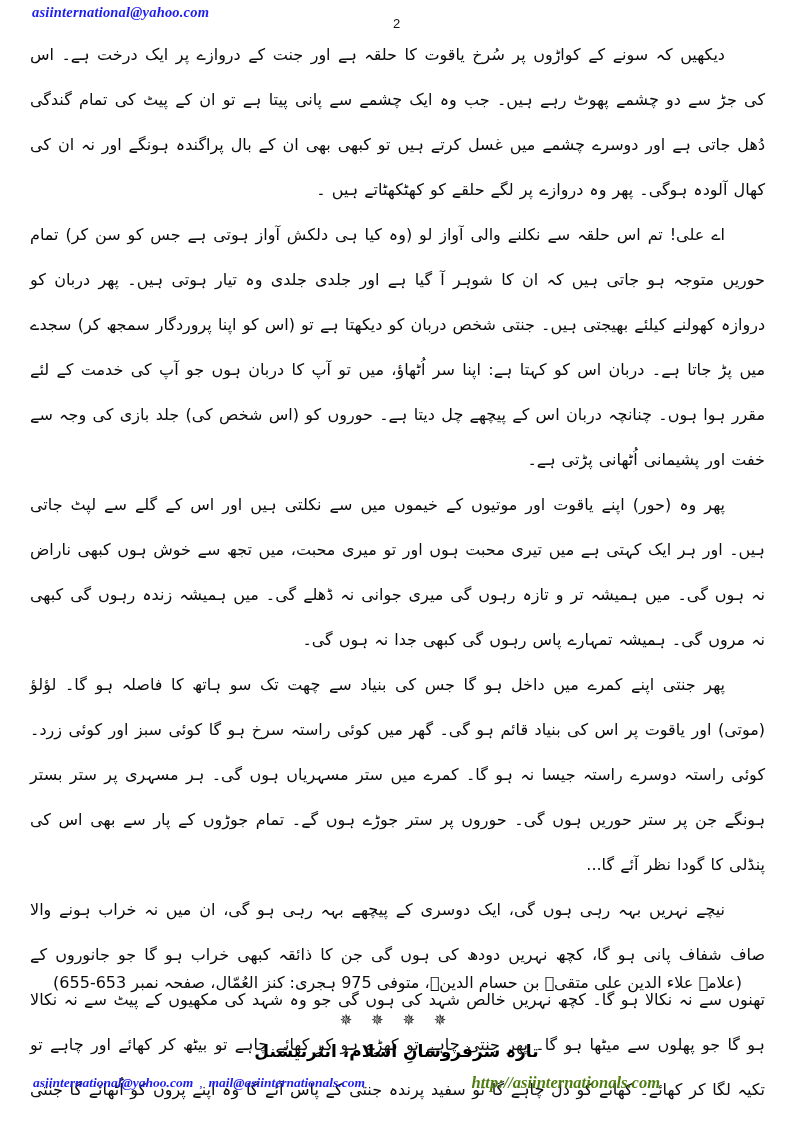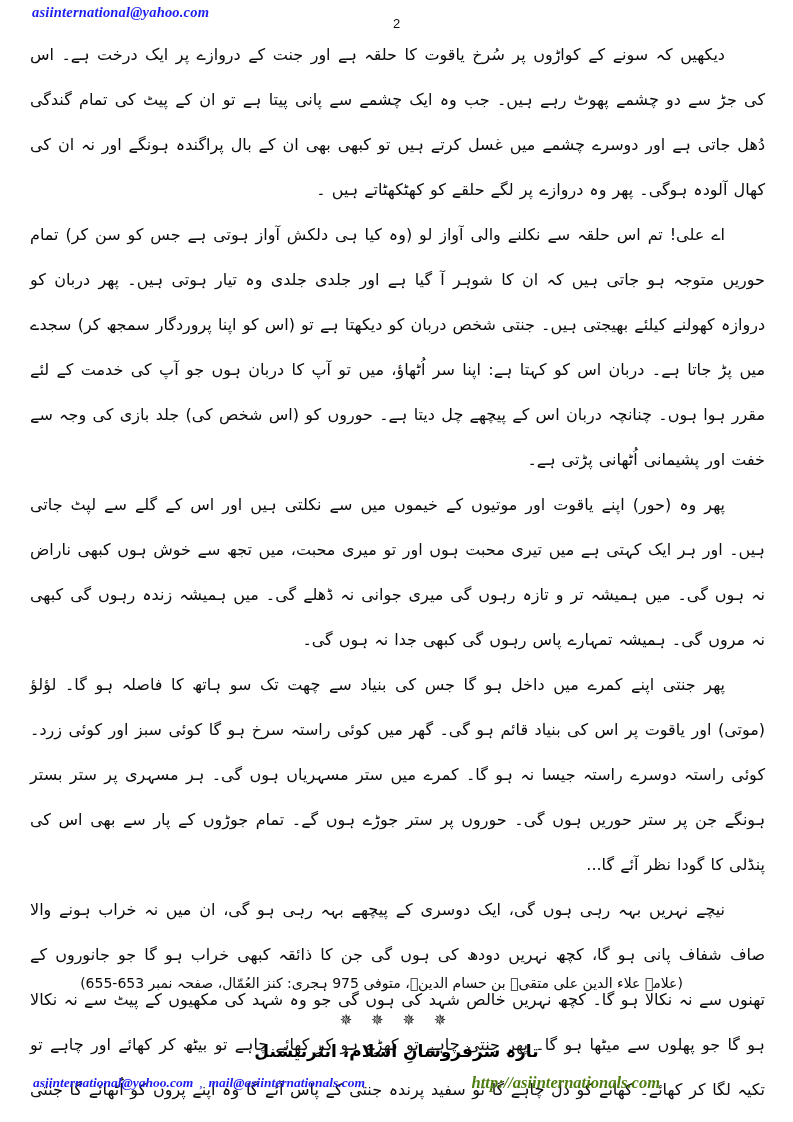--- a/index.html
+++ b/index.html
@@ -71,27 +71,27 @@
     padding: 0;
     word-spacing: 1px;
   }
   .para.indent {
     text-indent: 40px;
   }
 
   
   .citation {
     position: absolute;
-    left: 14px;
+    left: 30px;
     top: 966px;
     width: 735px;
     direction: rtl;
     text-align: center;
     font-family: "DejaVu Sans", "Liberation Sans", sans-serif;
-    font-size: 14px;
+    font-size: 16px;
     line-height: 34px;
     color: #0b0b0b;
   }
 
   
   .ornaments {
     position: absolute;
     left: 0;
     top: 1010px;
     width: 793px;

